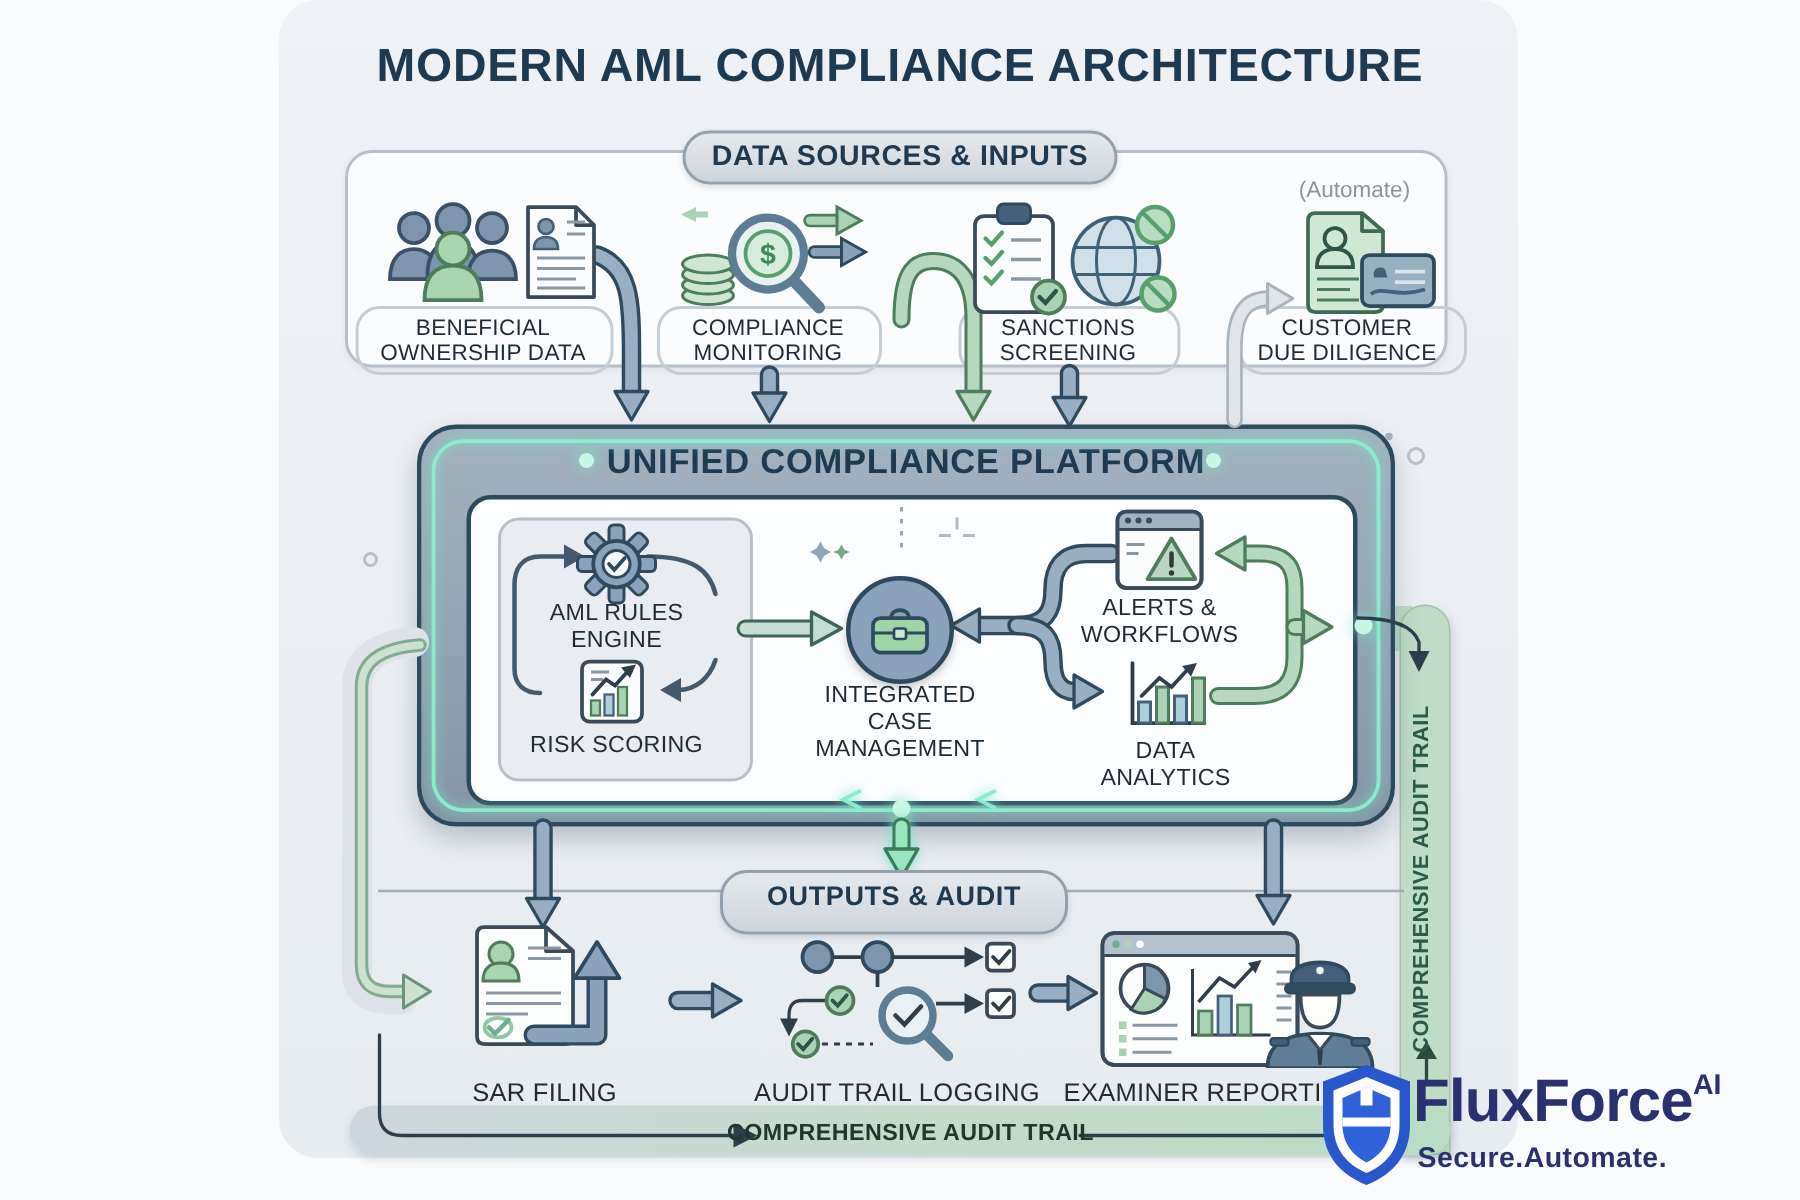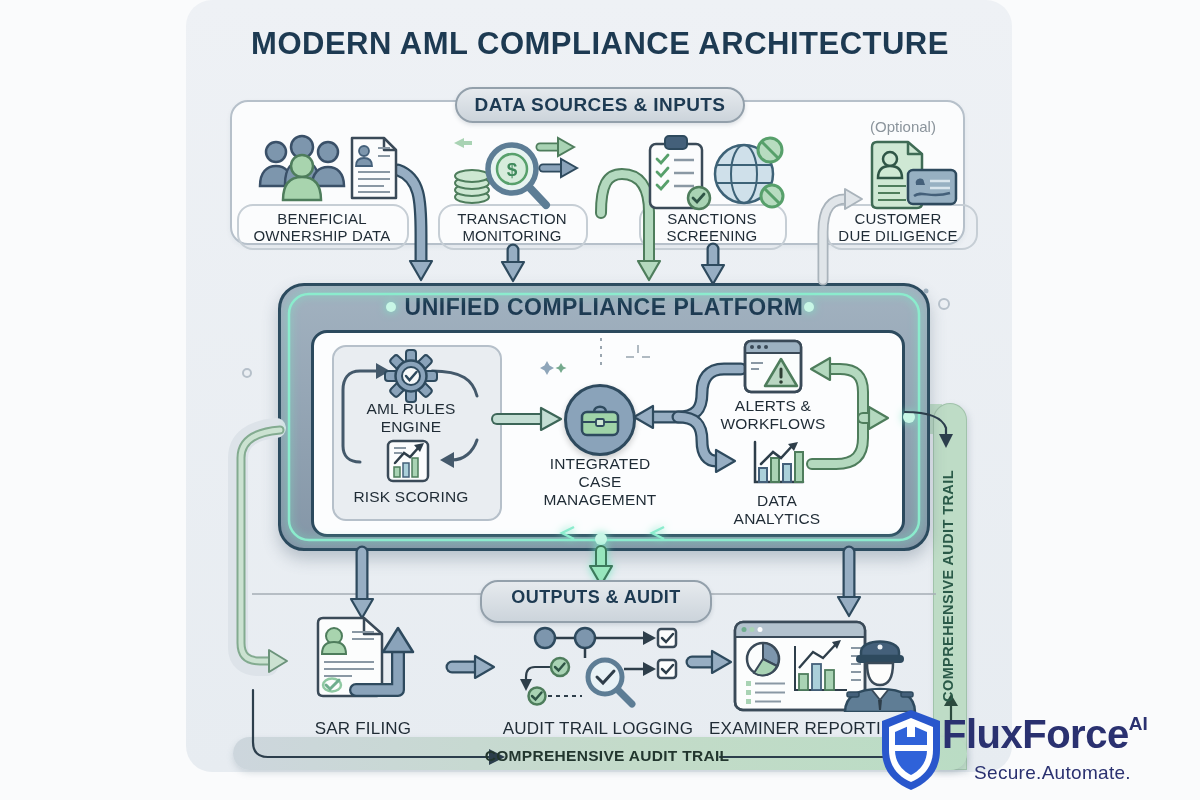--- a/index.html
+++ b/index.html
@@ -60,22 +60,22 @@
             box-shadow:0 3px 6px rgba(0,0,0,.2);display:flex;align-items:center;justify-content:center}
 
   .icon{position:absolute;z-index:3}
   svg{display:block}
 
   
   .logo{position:absolute;z-index:6}
   .brand-name{position:absolute;left:942px;top:712px;width:230px;z-index:6;
       font-size:40px;font-weight:800;color:var(--brand-blue);letter-spacing:-.5px}
   .brand-suffix{font-size:19px;font-weight:700;vertical-align:18px;letter-spacing:0}
-  .brand-tagline{position:absolute;left:945px;top:762px;width:215px;text-align:center;z-index:6;
-      font-size:19px;font-weight:400;color:var(--brand-blue);letter-spacing:.3px}
+  .brand-tagline{position:absolute;left:945px;top:762px;width:215px;text-align:left;z-index:6;
+      font-size:19px;font-weight:700;color:var(--brand-blue);letter-spacing:.3px}
 
   .arrows{position:absolute;left:0;top:0;z-index:2}
   .ol-blue{stroke:#2e4a5e;stroke-width:13;fill:none;stroke-linecap:round;stroke-linejoin:round}
   .in-blue{stroke:#97aec3;stroke-width:8.5;fill:none;stroke-linecap:round;stroke-linejoin:round}
   .hd-blue{fill:#97aec3;stroke:#2e4a5e;stroke-width:2.2;stroke-linejoin:round}
   .ol-green{stroke:#4e7d5c;stroke-width:12;fill:none;stroke-linecap:round;stroke-linejoin:round}
   .in-green{stroke:#b4d9bf;stroke-width:8;fill:none;stroke-linecap:round;stroke-linejoin:round}
   .hd-green{fill:#b4d9bf;stroke:#4e7d5c;stroke-width:2.2;stroke-linejoin:round}
   .ol-glow{stroke:#3c7a5c;stroke-width:12;fill:none;stroke-linecap:round}
   .in-glow{stroke:var(--green-accent);stroke-width:8;fill:none;stroke-linecap:round}
@@ -106,21 +106,21 @@
   <div class="hband"></div>
 
   <div class="title">MODERN AML COMPLIANCE ARCHITECTURE</div>
 
   <div class="src-box"></div>
   <div class="bracket" style="left:237px;top:204px;width:172px;height:46px"></div>
   <div class="bracket" style="left:438px;top:204px;width:150px;height:46px"></div>
   <div class="bracket" style="left:639px;top:204px;width:148px;height:46px"></div>
   <div class="bracket" style="left:826px;top:204px;width:152px;height:46px"></div>
   <div class="pill src">DATA SOURCES &amp; INPUTS</div>
-  <div class="optional">(Optional)</div>
+  <div class="optional">(Automate)</div>
 
   <div class="platform">
     <div class="platform-title">UNIFIED COMPLIANCE PLATFORM</div>
     <div class="inner-box">
       <div class="rules-box"></div>
     </div>
   </div>
 
   <svg class="arrows" width="1200" height="800" viewBox="0 0 1200 800">
 
@@ -440,21 +440,21 @@
       <path d="M112,100 C112,84 124,77 147,77 C170,77 182,84 182,100 Z" fill="#5f7d95" stroke="#2e4a5e" stroke-width="2.5"></path>
       <path d="M139,78 L147,88 L155,78" fill="#fdfdfc" stroke="#3a4a58" stroke-width="2"></path>
       <path d="M145,88 L149,88 L148,98 L146,98 Z" fill="#2e3e4a"></path>
       <rect x="114" y="80" width="12" height="5" rx="2" fill="#44607a" stroke="#2e4a5e" stroke-width="1.5"></rect>
       <rect x="168" y="80" width="12" height="5" rx="2" fill="#44607a" stroke="#2e4a5e" stroke-width="1.5"></rect>
     </g>
   </svg>
 
   <div class="lbl" style="left:222px;top:210px;width:200px">BENEFICIAL
 OWNERSHIP DATA</div>
-  <div class="lbl" style="left:412px;top:210px;width:200px">TRANSACTION
+  <div class="lbl" style="left:412px;top:210px;width:200px">COMPLIANCE
 MONITORING</div>
   <div class="lbl" style="left:612px;top:210px;width:200px">SANCTIONS
 SCREENING</div>
   <div class="lbl" style="left:798px;top:210px;width:200px">CUSTOMER
 DUE DILIGENCE</div>
 
   <div class="lbl" style="left:331px;top:400px;width:160px;font-size:15.5px">AML RULES
 ENGINE</div>
   <div class="lbl" style="left:331px;top:488px;width:160px;font-size:15.5px">RISK SCORING</div>
   <div class="lbl" style="left:520px;top:455px;width:160px;font-size:15.5px">INTEGRATED

